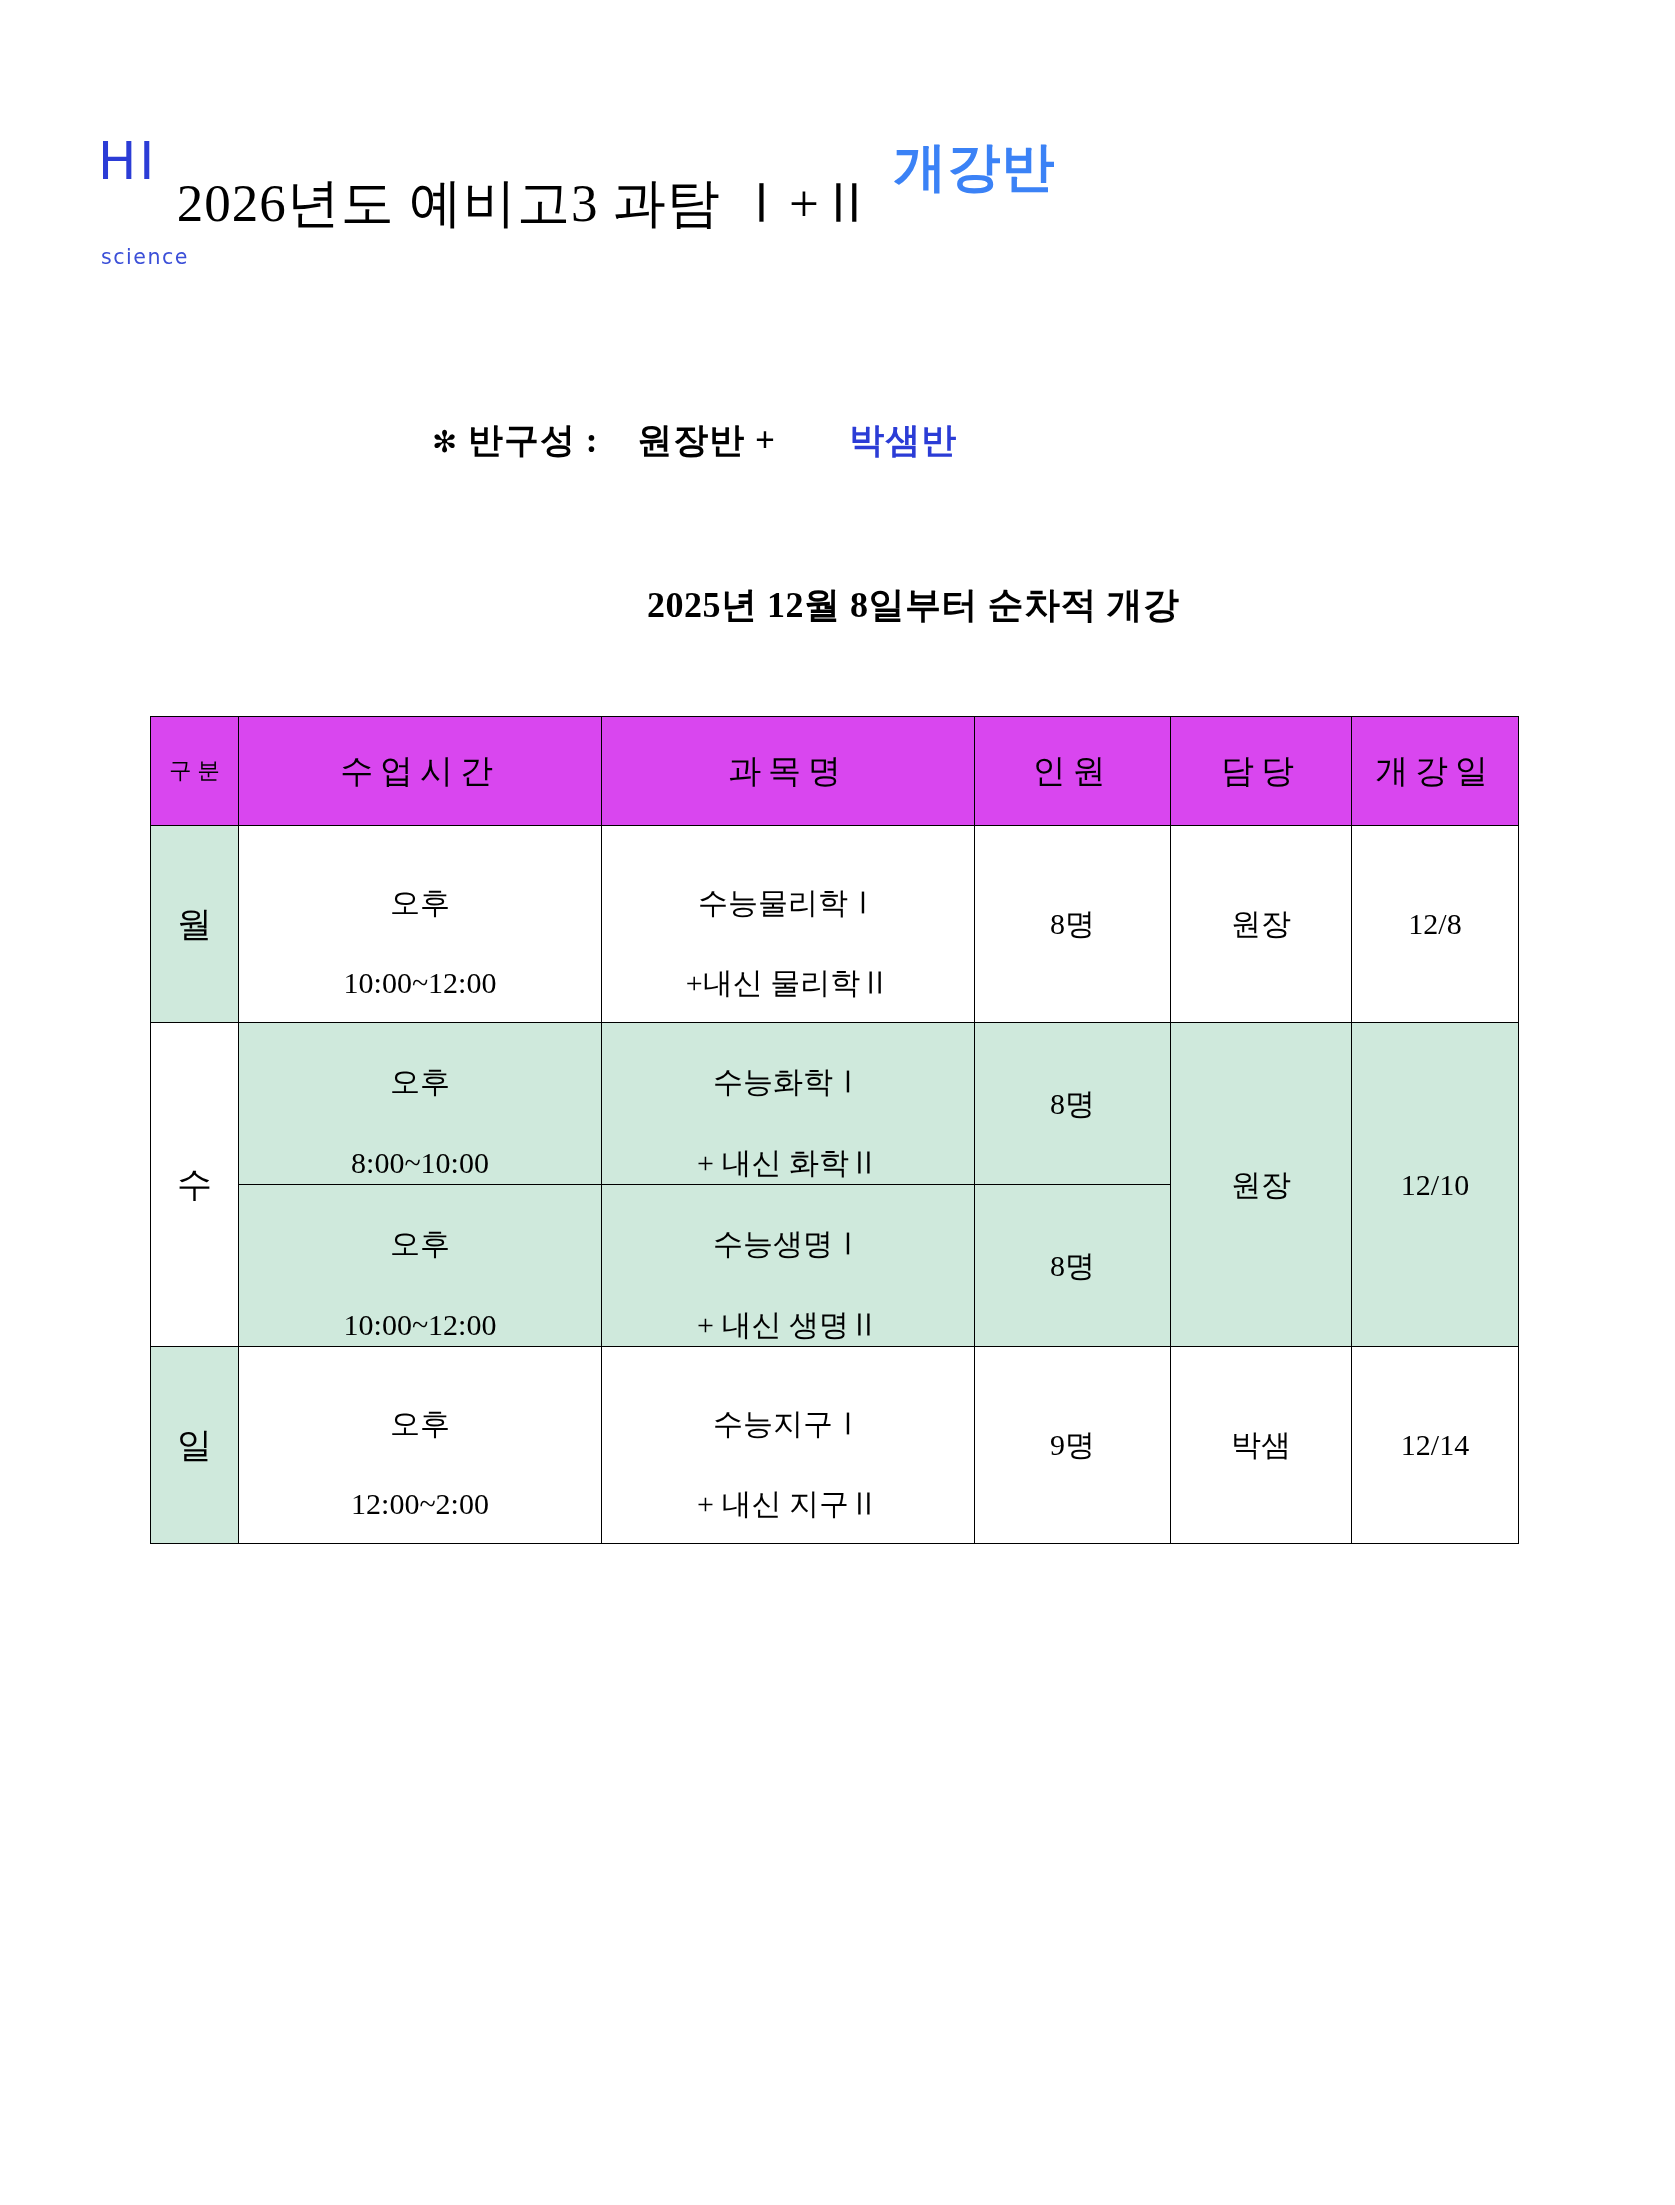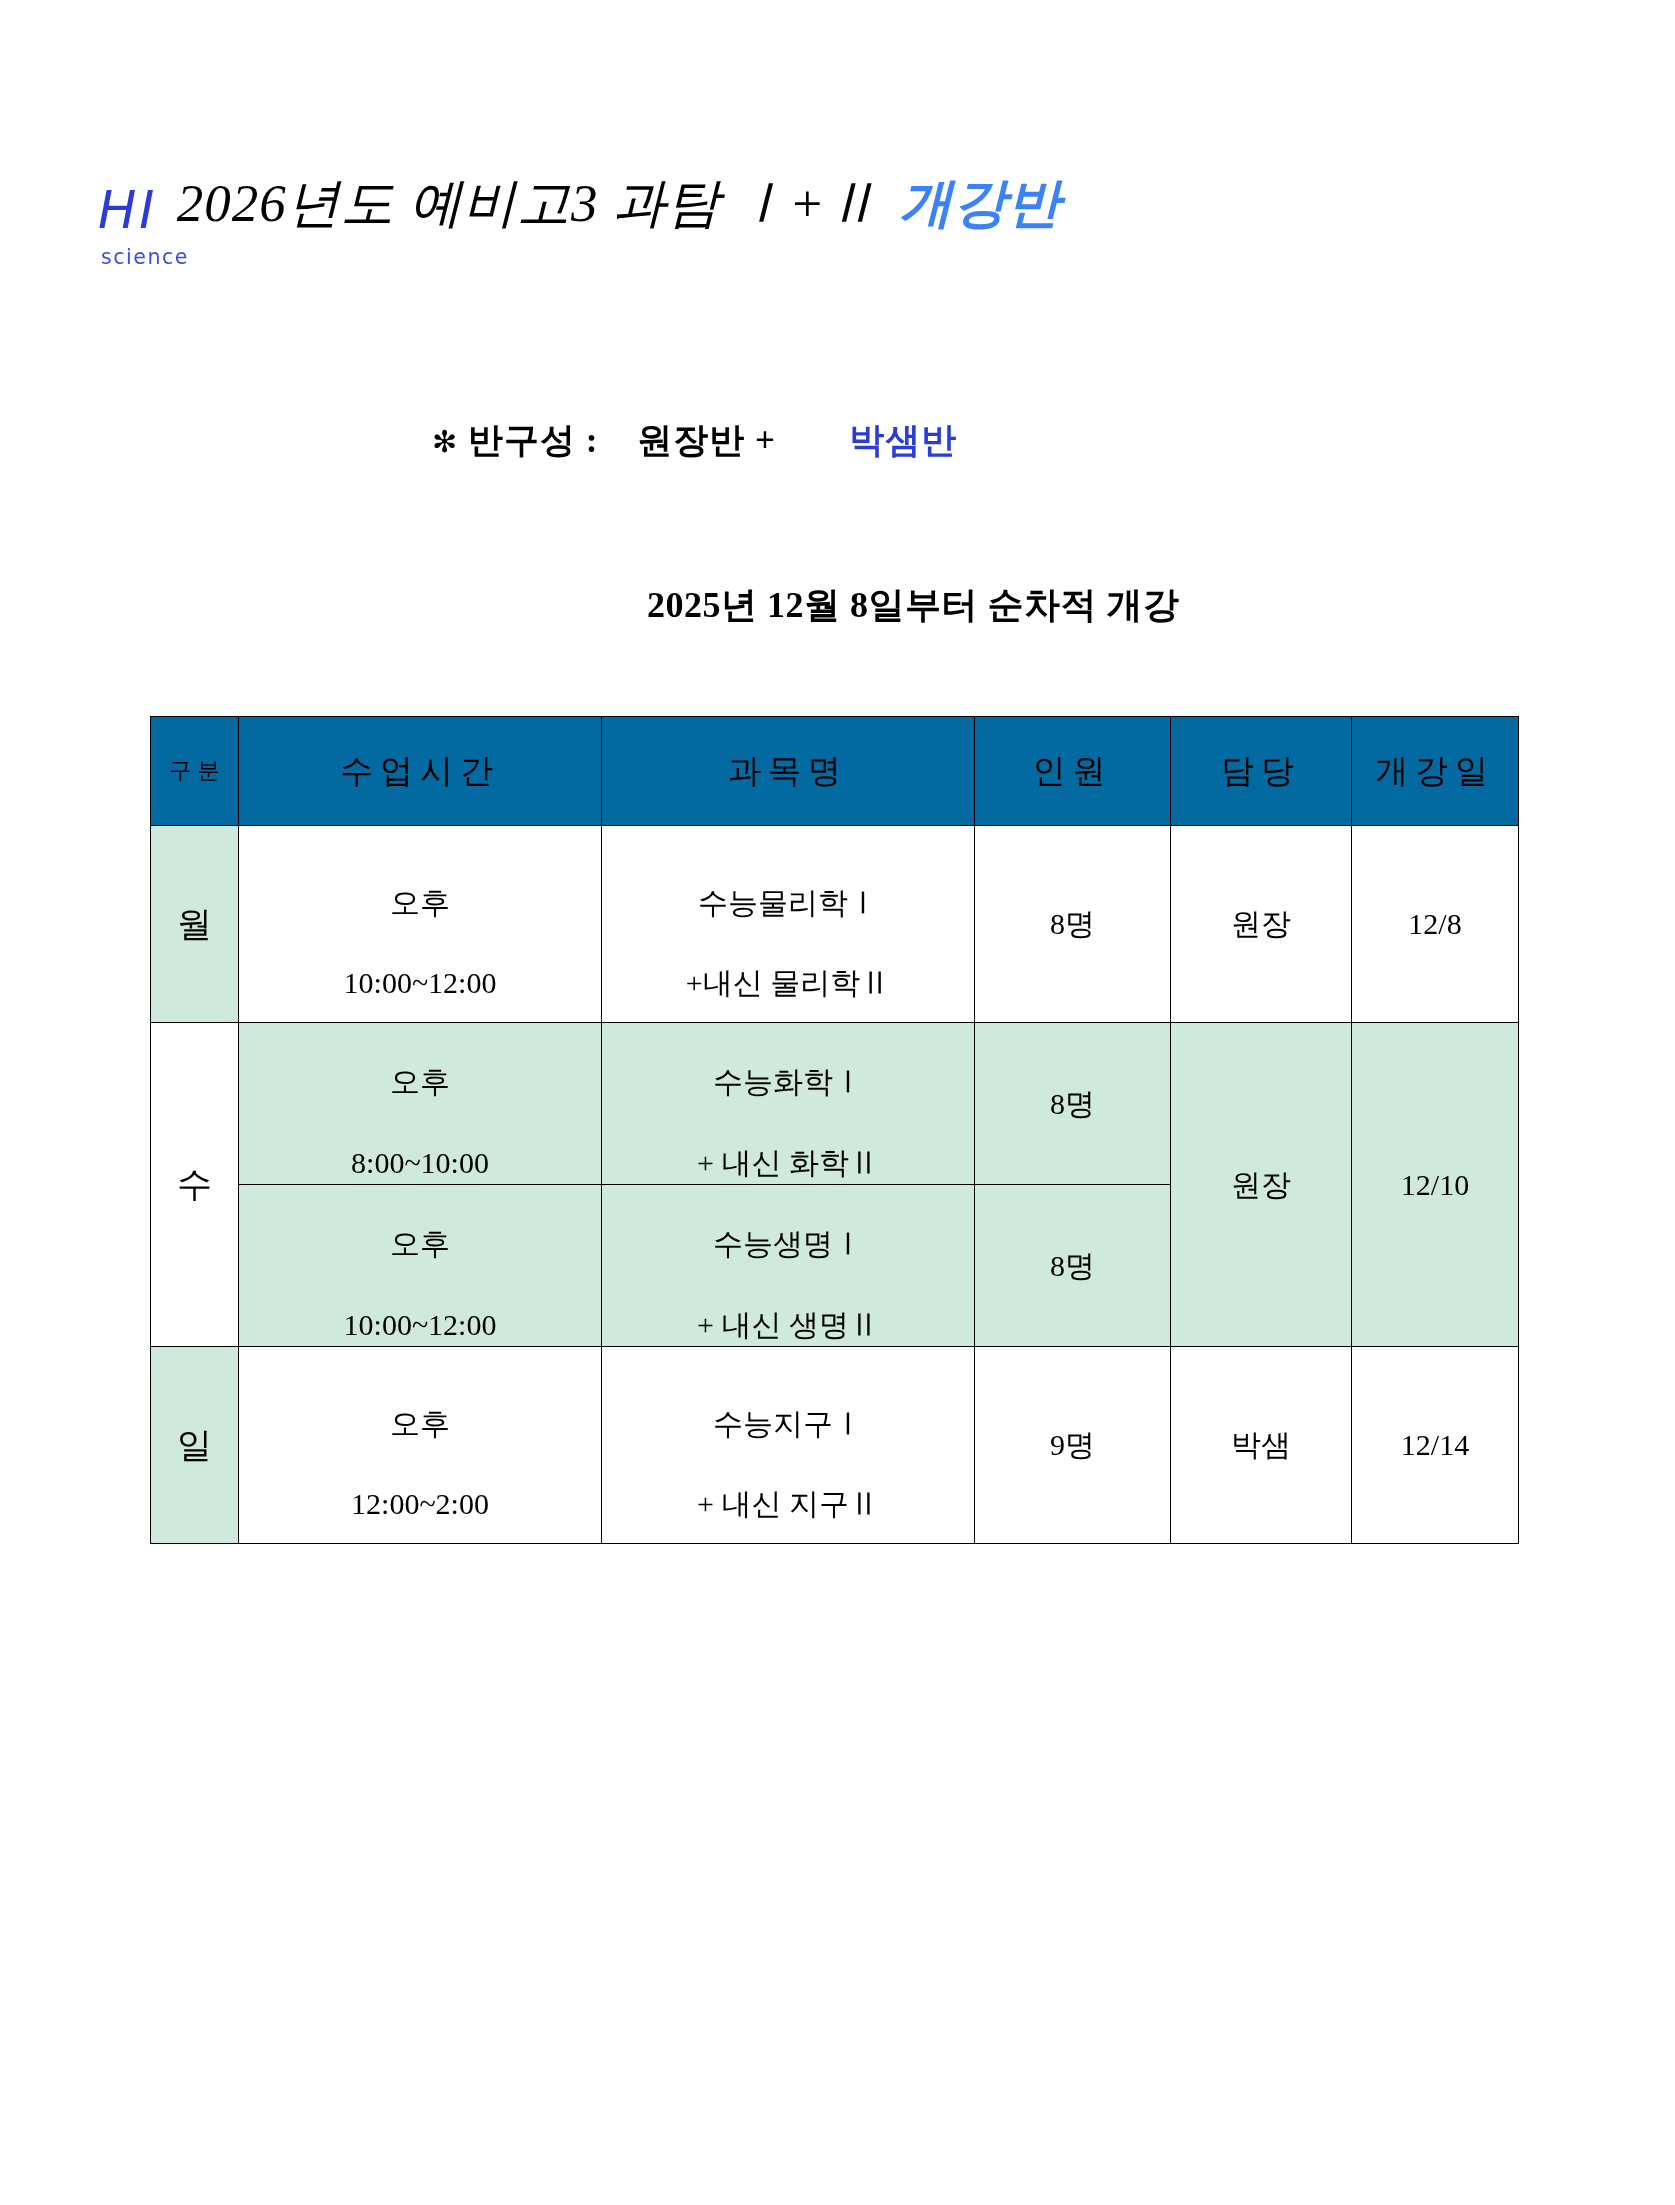--- a/index.html
+++ b/index.html
@@ -22,23 +22,22 @@
     height: 2205px;
     box-sizing: border-box;
   }
 
   
   .header {
     position: absolute;
     left: 98px;
     top: 132px;
     display: flex;
-    align-items: flex-end;
+    align-items: flex-start;
     white-space: nowrap;
-    font-style: italic;
   }
   .logo-hi {
     font-family: "DejaVu Sans", sans-serif;
     font-size: 51px;
     color: #2b3cd6;
     letter-spacing: 2.9px;
     font-weight: 400;
   }
   .title-main {
     font-family: "Liberation Serif", serif;
@@ -114,21 +113,21 @@
     padding: 0;
   }
   .col-day    { width: 88px; }
   .col-time   { width: 363px; }
   .col-subj   { width: 373px; }
   .col-cnt    { width: 196px; }
   .col-teach  { width: 181px; }
   .col-open   { width: 167px; }
 
   thead th {
-    background: #0369a1;
+    background: #d946ef;
     height: 108px;
     font-size: 33px;
     letter-spacing: 6.9px;
     font-weight: 400;
     margin-left: 10px;
   }
   thead th.narrow-head {
     font-size: 22.6px;
     letter-spacing: 0;
     line-height: 1.15;

